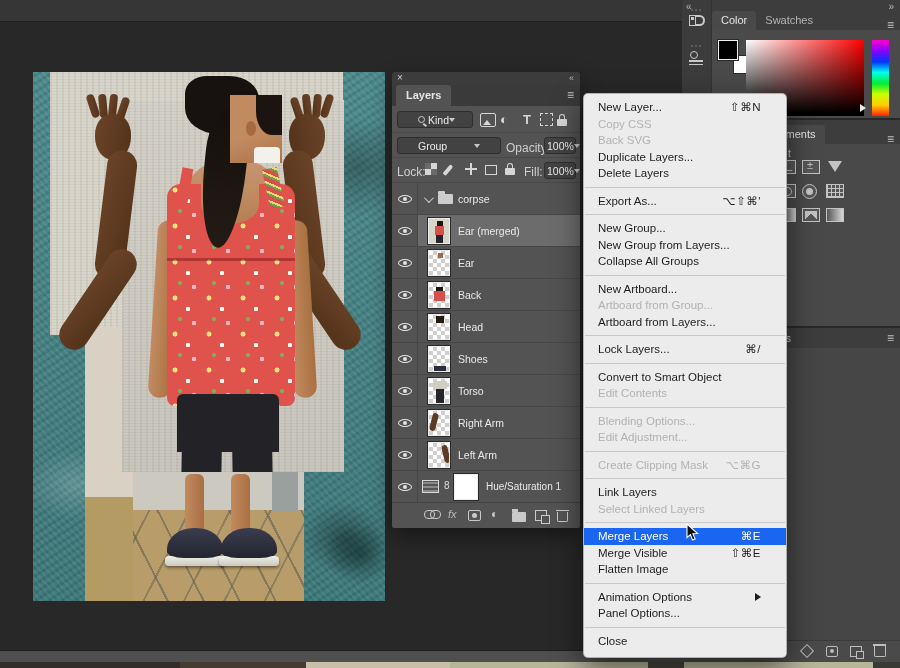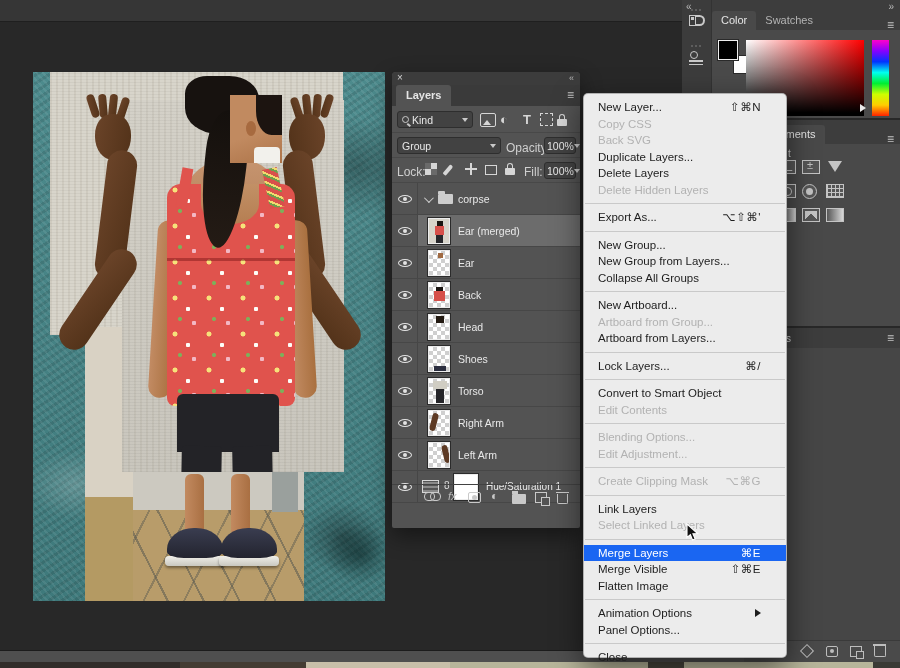--- a/index.html
+++ b/index.html
@@ -159,21 +159,21 @@
     border-radius:4px 4px 2px 2px; box-shadow:0 8px 22px rgba(0,0,0,.45); font-size:11px; color:#e5e5e5; }
   .lp-titlebar { height:13px; background:#3c3c3c; border-radius:4px 4px 0 0; position:relative; }
   .lp-close { position:absolute; left:5px; top:0px; color:#cfcfcf; font-size:10px; line-height:12px; }
   .lp-chev { position:absolute; right:6px; top:0px; color:#b5b5b5; font-size:9px; line-height:12px; }
   .lp-tabbar { height:21px; background:#3a3a3a; display:flex; align-items:stretch; position:relative; }
   .lp-tab { margin-left:4px; padding:4px 10px 0; background:#535353; border-radius:3px 3px 0 0; font-weight:bold; font-size:11px; }
   .lp-hamb { position:absolute; right:6px; top:5px; color:#c5c5c5; font-size:12px; line-height:10px; }
   .lp-row { position:relative; height:27px; border-bottom:1px solid #484848; }
   .lp-row.r2,.lp-row.r3 { height:25px; }
   .field { position:absolute; background:#424242; border:1px solid #2e2e2e; border-radius:3px; height:17px;
-    display:flex; align-items:center; font-size:10.5px; color:#e8e8e8; padding:0 4px; }
+    display:flex; align-items:center; font-size:10.5px; color:#e8e8e8; padding:0 20px; }
   .field .caret, .caret-only { margin-left:auto; width:0; height:0; border-left:3.5px solid transparent; border-right:3.5px solid transparent; border-top:4px solid #c9c9c9; }
   .kind-field { left:5px; top:5px; width:76px; }
   .search-glass { width:7px; height:7px; border:1.5px solid #c9c9c9; border-radius:50%; position:relative; margin-right:3px; flex:none; }
   .search-glass::after { content:""; position:absolute; right:-3px; bottom:-3px; width:4px; height:1.5px; background:#c9c9c9; transform:rotate(40deg); }
   .filter-icons { position:absolute; left:88px; top:5px; display:flex; gap:4px; }
   .ficon { width:16px; height:17px; position:relative; color:#d6d6d6; }
   .ficon.img { border:1.5px solid #d6d6d6; border-radius:2px; height:14px; margin-top:2px; }
   .ficon.img::after { content:""; position:absolute; left:2px; bottom:1px; width:0; height:0; border-left:4px solid transparent; border-right:4px solid transparent; border-bottom:5px solid #d6d6d6; }
   .ficon.half::after { content:"◐"; font-size:13px; line-height:17px; }
   .ficon.type::after { content:"T"; font-weight:bold; font-size:13px; line-height:17px; padding-left:3px; }
@@ -222,21 +222,21 @@
   .thumb .t-torso { left:7px; top:10px; width:8px; height:14px; background:#26262a; }
   .thumb .t-torso2 { left:4px; top:2px; width:14px; height:8px; background:#d0cdc3; }
   .thumb .t-rarm { left:2px; top:2px; width:6px; height:18px; background:#5d3a24; transform:rotate(14deg); border-radius:3px; }
   .thumb .t-larm { left:14px; top:2px; width:6px; height:18px; background:#5d3a24; transform:rotate(-14deg); border-radius:3px; }
   .adj-row-icon { position:absolute; left:30px; top:9px; width:17px; height:13px; border:1px solid #d8d8d8; background:
     repeating-linear-gradient(0deg, #8a8a8a 0 2px, #555 2px 4px); }
   .link8 { position:absolute; left:52px; top:9px; color:#dcdcdc; font-size:10px; }
   .mask-thumb { position:absolute; left:62px; top:3px; width:24px; height:26px; background:#ffffff; border:1px solid #ececec; outline:1px solid #2b2b2b; }
   .hue-name { left:94px !important; font-size:10px !important;text-align:center; }
 
-  .lp-footer { position:absolute; left:0; bottom:0; width:100%; height:44px; border-top:1px solid #424242; }
+  .lp-footer { position:absolute; left:0; bottom:0; width:100%; height:26px; border-top:1px solid #424242; }
   .fico { position:absolute; top:7px; color:#c9c9c9; }
   .fico.link { left:32px; width:16px; height:8px; }
   .fico.link::before, .fico.link::after { content:""; position:absolute; top:0; width:9px; height:7px; border:1.5px solid #c9c9c9; border-radius:4px; }
   .fico.link::after { left:6px; }
   .fico.fx { left:56px; font-size:11px; font-style:italic; top:5px; color:#b9b9b9; }
   .fico.maskf { left:76px; width:13px; height:11px; border:1.5px solid #c9c9c9; border-radius:2px; }
   .fico.maskf::after { content:""; position:absolute; left:3px; top:2px; width:5px; height:5px; background:#c9c9c9; border-radius:50%; }
   .fico.adjf { left:99px; font-size:12px; top:4px; }
   .fico.folderf { left:120px; width:14px; height:10px; background:#c9c9c9; border-radius:1px; top:9px; }
   .fico.folderf::before { content:""; position:absolute; left:0; top:-3px; width:6px; height:3px; background:#c9c9c9; }
@@ -577,23 +577,20 @@
     </div>
     <div class="menu-item disabled">
       <span class="lbl">Back SVG</span>
     </div>
     <div class="menu-item">
       <span class="lbl">Duplicate Layers...</span>
     </div>
     <div class="menu-item">
       <span class="lbl">Delete Layers</span>
     </div>
-    <div class="menu-item disabled">
-      <span class="lbl">Delete Hidden Layers</span>
-    </div>
     <div class="menu-sep"></div>
     <div class="menu-item">
       <span class="lbl">Export As...</span>
       <span class="sc">⌥⇧⌘'</span>
     </div>
     <div class="menu-sep"></div>
     <div class="menu-item">
       <span class="lbl">New Group...</span>
     </div>
     <div class="menu-item">

